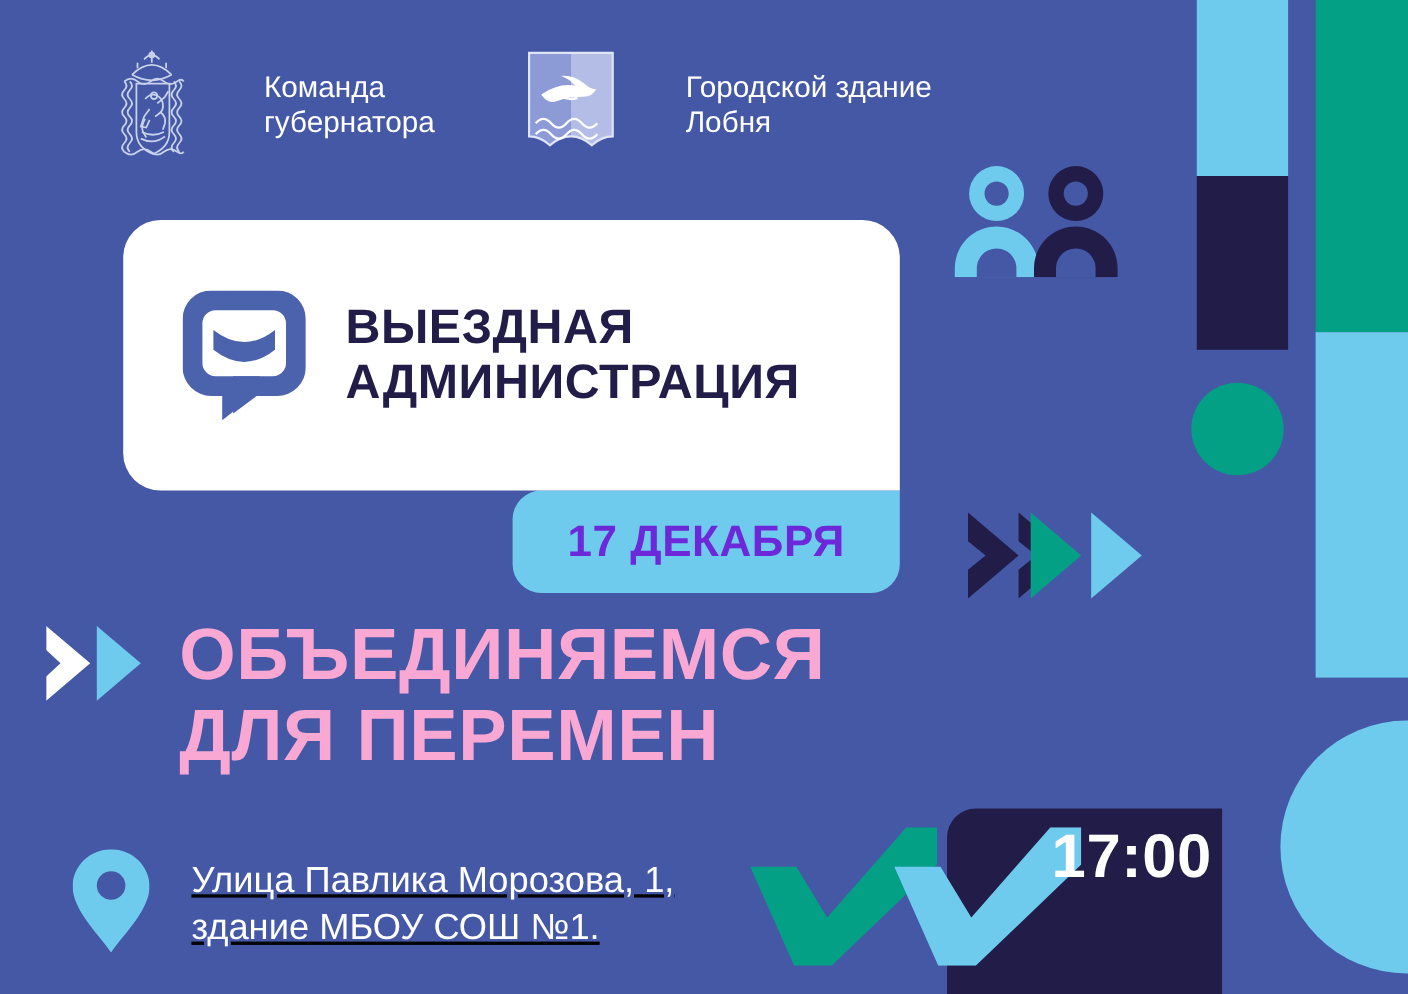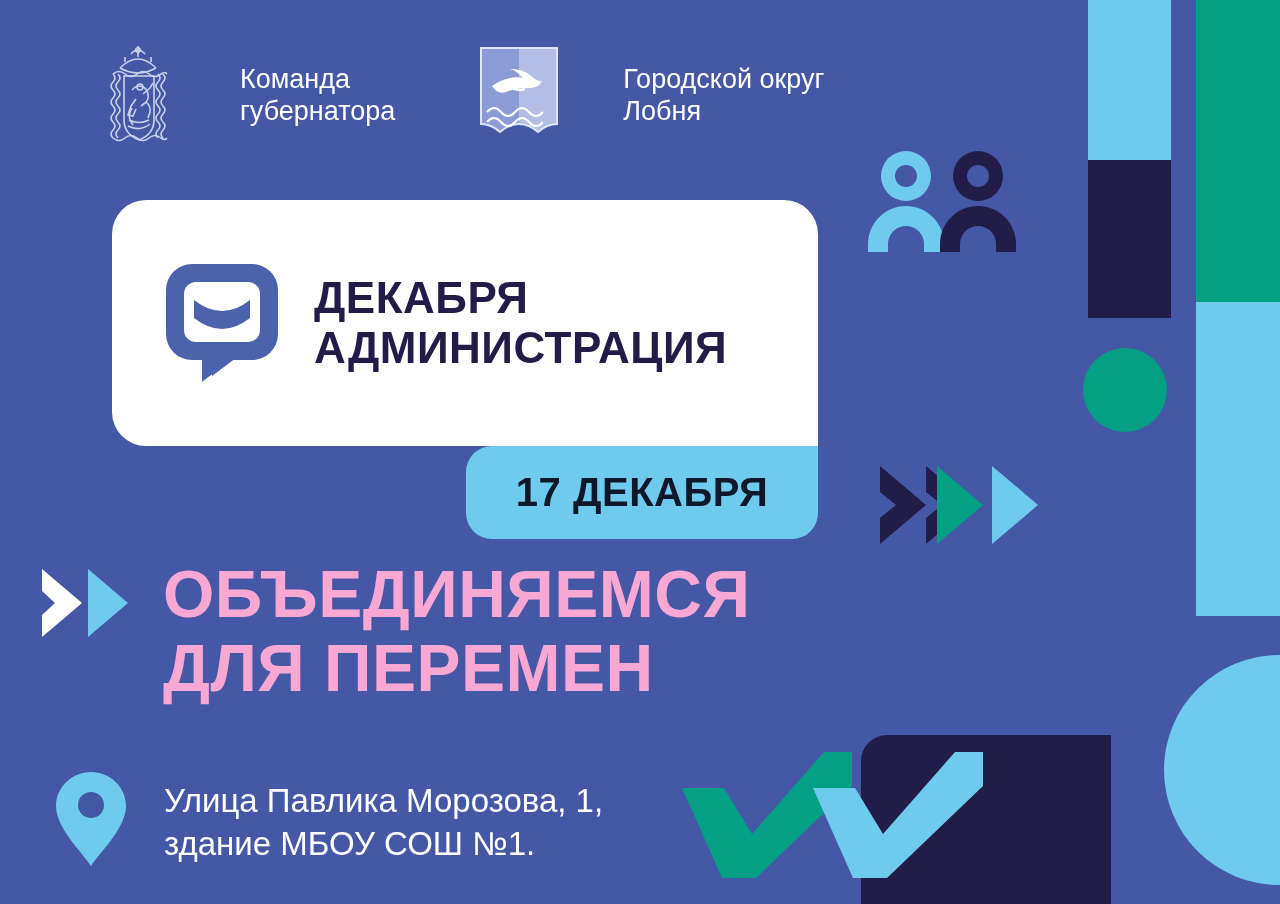--- a/index.html
+++ b/index.html
@@ -119,21 +119,21 @@
     background:#6fcbed;
     border-bottom-left-radius:26px;
     border-bottom-right-radius:26px;
     border-top-left-radius:26px;
     display:flex;
     align-items:center;
     justify-content:center;
     z-index:3;
   }
   .date-text {
-    color:#0f172a;
+    color:#6d28d9;
     font-size:40px;
     font-weight:bold;
     letter-spacing:0.5px;
   }
 
   
   .headline {
     position:absolute;
     left:163px; top:558px;
     color:#f9a8d4;
@@ -141,25 +141,26 @@
     font-weight:bold;
     line-height:1.12;
     letter-spacing:0.5px;
     white-space:pre-line;
     z-index:3;
   }
 
   
   .address-row {
     position:absolute;
-    left:56px; top:772px;
+    left:66px; top:772px;
     display:flex;
-    align-items:flex-end;
+    align-items:center;
     gap:38px;
     z-index:3;
+    text-decoration:underline;
   }
   .address-text {
     color:#ffffff;
     font-size:33px;
     line-height:1.30;
     white-space:pre-line;
     padding-top:6px;
   }
 </style>
 </head>
@@ -204,20 +205,21 @@
   <svg class="shape check-green" viewBox="0 0 170 126">
     <path d="M0 36 L42 36 L70 82 L142 0 L170 0 L170 34 L74 126 L40 126 Z" fill="#04a085"></path>
   </svg>
 
   <div class="shape time-panel"></div>
 
   <svg class="shape check-blue" viewBox="0 0 170 126">
     <path d="M0 36 L42 36 L70 82 L142 0 L170 0 L170 34 L74 126 L40 126 Z" fill="#6fcbed"></path>
   </svg>
 
+  <div class="time-text">17:00</div>
 
   <div class="header">
 
     <div class="logo-block">
       <svg class="emblem" width="84" height="108" viewBox="0 0 84 108">
         <g fill="none" stroke="#c9d2ec" stroke-width="1.6">
 
           <path d="M42 4 L42 11 M35 12 q7 -8 14 0"></path>
           <path d="M24 26 q18 -18 36 0"></path>
           <path d="M24 26 q18 10 36 0"></path>
@@ -263,34 +265,34 @@
         <path d="M6 4 L82 4 L82 80 q-10 0 -19 8 q-9 -8 -19 -8 q-10 0 -19 8 q-9 -8 -19 -8 Z" fill="none" stroke="#dfe5f5" stroke-width="2"></path>
 
         <path d="M17 42 q16 -11 31 -8 q-6 -7 -13 -9 q12 -1 21 7 q7 6 11 5 q-3 7 -12 7 q-14 0 -24 4 q-8 3 -14 -6 Z" fill="#ffffff"></path>
         <path d="M34 43 q8 5 16 2" fill="none" stroke="#ffffff" stroke-width="2"></path>
 
         <g fill="none" stroke="#ffffff" stroke-width="2">
           <path d="M12 68 q7 -8 14 0 q7 8 14 0 q7 -8 14 0 q7 8 14 0"></path>
           <path d="M12 78 q7 -8 14 0 q7 8 14 0 q7 -8 14 0 q7 8 14 0"></path>
         </g>
       </svg>
-      <div class="logo-text">Городской округ
+      <div class="logo-text">Городской здание
 Лобня</div>
     </div>
 
   </div>
 
   <div class="card">
     <svg width="112" height="118" viewBox="0 0 112 118">
       <path d="M26 0 h60 a26 26 0 0 1 26 26 v44 a26 26 0 0 1 -26 26 h-22 l-28 22 v-22 h-10 a26 26 0 0 1 -26 -26 v-44 a26 26 0 0 1 26 -26 z" fill="#4a63ac"></path>
       <rect x="18" y="18" width="76" height="60" rx="12" fill="#ffffff"></rect>
       <path d="M28 36 q28 22 56 0 l0 18 q-28 22 -56 0 Z" fill="#4a63ac"></path>
       <path d="M46 78 h24 v16 l-24 18 Z" fill="#4a63ac"></path>
     </svg>
-    <div class="card-title">ДЕКАБРЯ
+    <div class="card-title">ВЫЕЗДНАЯ
 АДМИНИСТРАЦИЯ</div>
   </div>
 
   <div class="date-badge">
     <span class="date-text">17 ДЕКАБРЯ</span>
   </div>
 
   <div class="headline">ОБЪЕДИНЯЕМСЯ
 ДЛЯ ПЕРЕМЕН</div>
 

